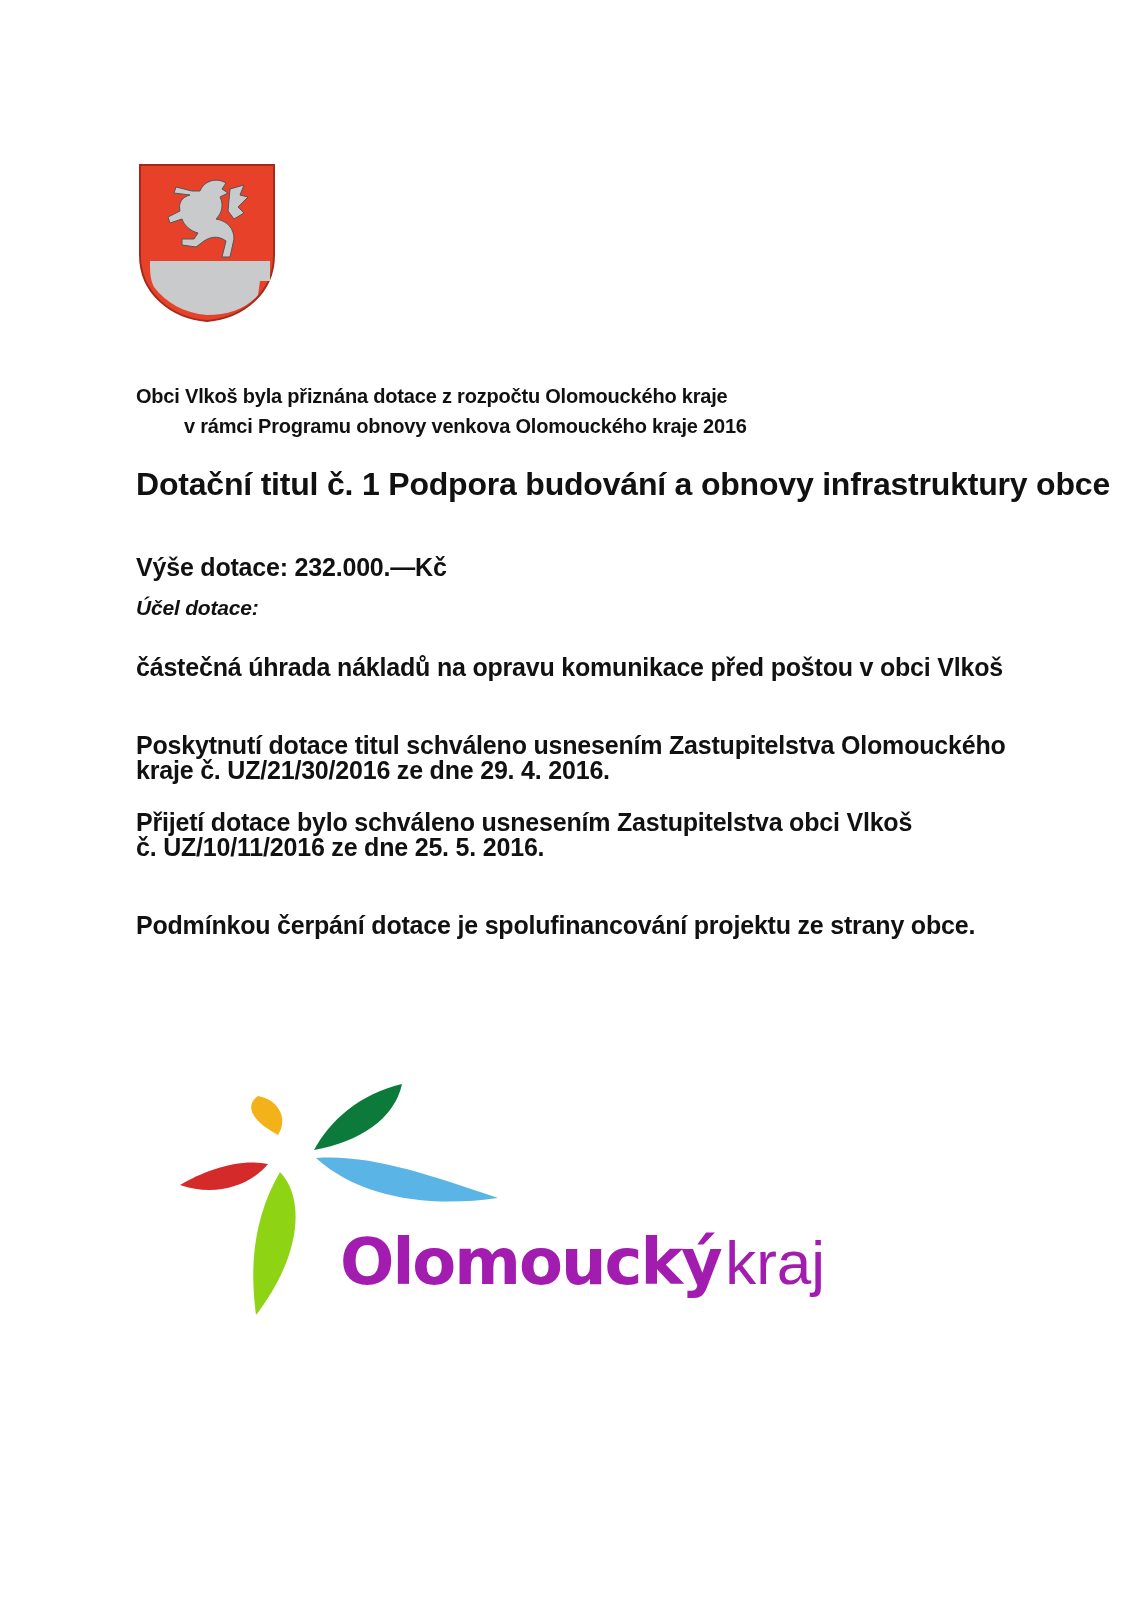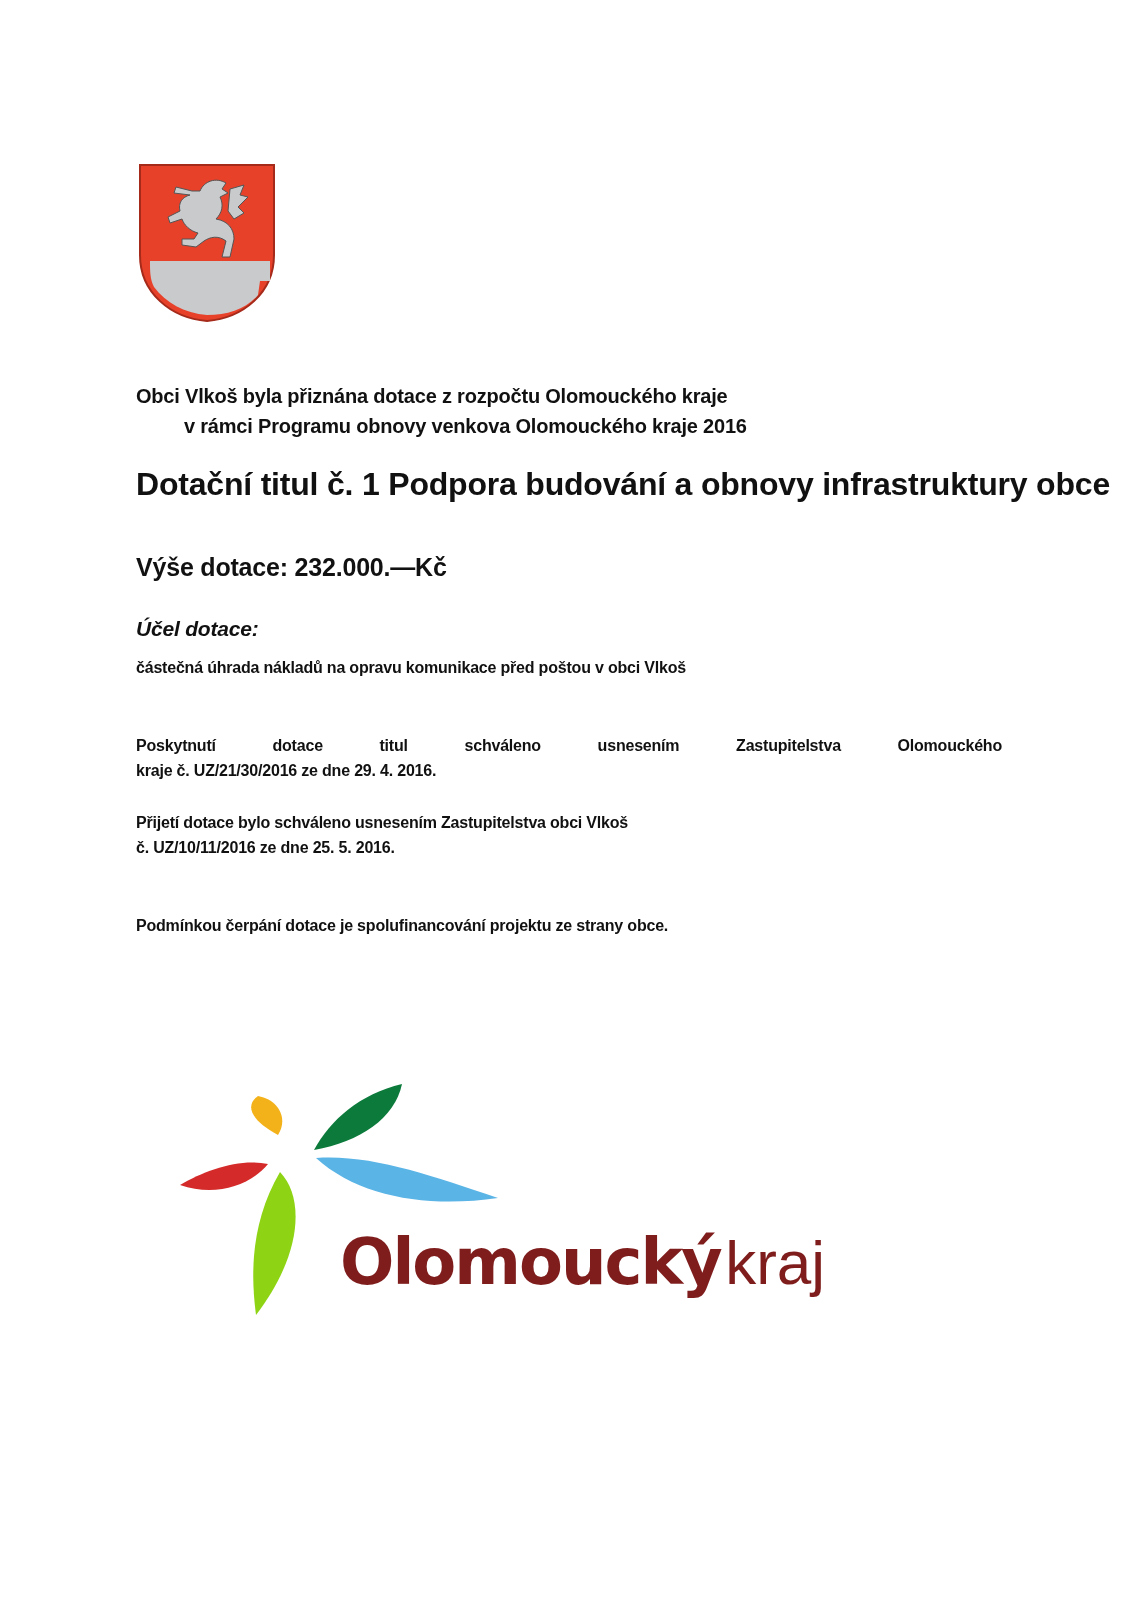--- a/index.html
+++ b/index.html
@@ -5,21 +5,21 @@
   html, body { margin:0; padding:0; background:#ffffff; }
   body { width:1132px; height:1599px; position:relative; overflow:hidden;
          font-family:"Liberation Sans", sans-serif; color:#111; }
   .abs { position:absolute; }
   .coat { left:138px; top:163px; width:140px; height:160px; }
   .t { position:absolute; left:136px; font-weight:bold; white-space:nowrap; letter-spacing:-0.2px; }
   .h1 { font-size:20px; line-height:30px; }
   .h2 { font-size:32px; }
   .amt { font-size:25px; }
   .it { font-size:21px; font-style:italic; }
-  .p { font-size:16px; line-height:25px; }
+  .p { font-size:25px; line-height:25px; }
   .just { width:866px; text-align:justify; text-align-last:justify; }
   .logo { left:180px; top:1080px; width:760px; height:260px; }
 </style>
 </head>
 <body>
 
 <svg class="abs coat" viewBox="0 0 140 160">
   <path d="M2 2 H136 V92 C136 130 105 155 69 158 C33 155 2 130 2 92 Z" fill="#e8412a" stroke="#a52a1a" stroke-width="2"></path>
   <path d="M12 98 H132 V118 L122 118 L120 132 C108 146 90 152 69 152 C46 150 28 140 16 124 C12 116 12 108 12 98 Z" fill="#c8cacb"></path>
 
@@ -27,37 +27,37 @@
   <path d="M92 26 L106 22 L102 32 L110 34 L100 44 L106 50 L96 56 L90 48 Z" fill="#c8cacb" stroke="#555" stroke-width="1"></path>
 </svg>
 
 <div class="t h1" style="top:381px;">Obci Vlkoš byla  přiznána dotace z rozpočtu Olomouckého kraje</div>
 <div class="t h1" style="top:411px;margin-left:48px;">v rámci Programu obnovy venkova   Olomouckého kraje 2016</div>
 
 <div class="t h2" style="top:466px;">Dotační titul č. 1 Podpora budování a obnovy infrastruktury obce</div>
 
 <div class="t amt" style="top:544px;margin-top:9px;">Výše dotace: 232.000.—Kč</div>
 
-<div class="t it" style="top:617px;">Účel dotace:</div>
+<div class="t it" style="top:596px;">Účel dotace:</div>
 
 <div class="t p" style="top:655px;">částečná úhrada nákladů na opravu komunikace před poštou v obci Vlkoš</div>
 
 <div class="t p just" style="top:733px;">Poskytnutí  dotace   titul  schváleno  usnesením  Zastupitelstva  Olomouckého</div>
 <div class="t p" style="top:758px;">kraje  č. UZ/21/30/2016 ze  dne 29. 4. 2016.</div>
 
 <div class="t p" style="top:810px;">Přijetí dotace  bylo schváleno usnesením Zastupitelstva obci Vlkoš</div>
 <div class="t p" style="top:835px;">č. UZ/10/11/2016 ze  dne 25. 5. 2016.</div>
 
 <div class="t p" style="top:913px;">Podmínkou čerpání dotace je spolufinancování projektu ze strany obce.</div>
 
 <div class="abs logo">
   <svg class="abs" style="left:0;top:0;" width="330" height="240" viewBox="0 0 330 240">
     <path d="M98 55 C70 40 65 25 78 16 C100 20 108 40 98 55 Z" fill="#f4b21a"></path>
     <path d="M134 70 C150 40 180 14 222 4 C215 38 180 62 134 70 Z" fill="#0b7a3b"></path>
     <path d="M88 84 C60 78 25 90 0 105 C35 117 70 106 88 84 Z" fill="#d42a2a"></path>
     <path d="M136 78 C190 74 250 95 318 118 C250 128 180 118 136 78 Z" fill="#5bb4e6"></path>
     <path d="M100 92 C125 118 122 175 76 235 C70 190 72 140 100 92 Z" fill="#8ed414"></path>
   </svg>
-  <div class="abs" style="left:160px;top:150px;white-space:nowrap;color:#7f1d1d;line-height:1;">
+  <div class="abs" style="left:160px;top:150px;white-space:nowrap;color:#a21caf;line-height:1;">
     <span style="font-family:'DejaVu Sans',sans-serif;font-weight:bold;font-size:64px;letter-spacing:-2px;">Olomoucký</span>
     <span style="font-family:'Liberation Sans',sans-serif;font-size:62px;">kraj</span>
   </div>
 </div>
 
 </body></html>

